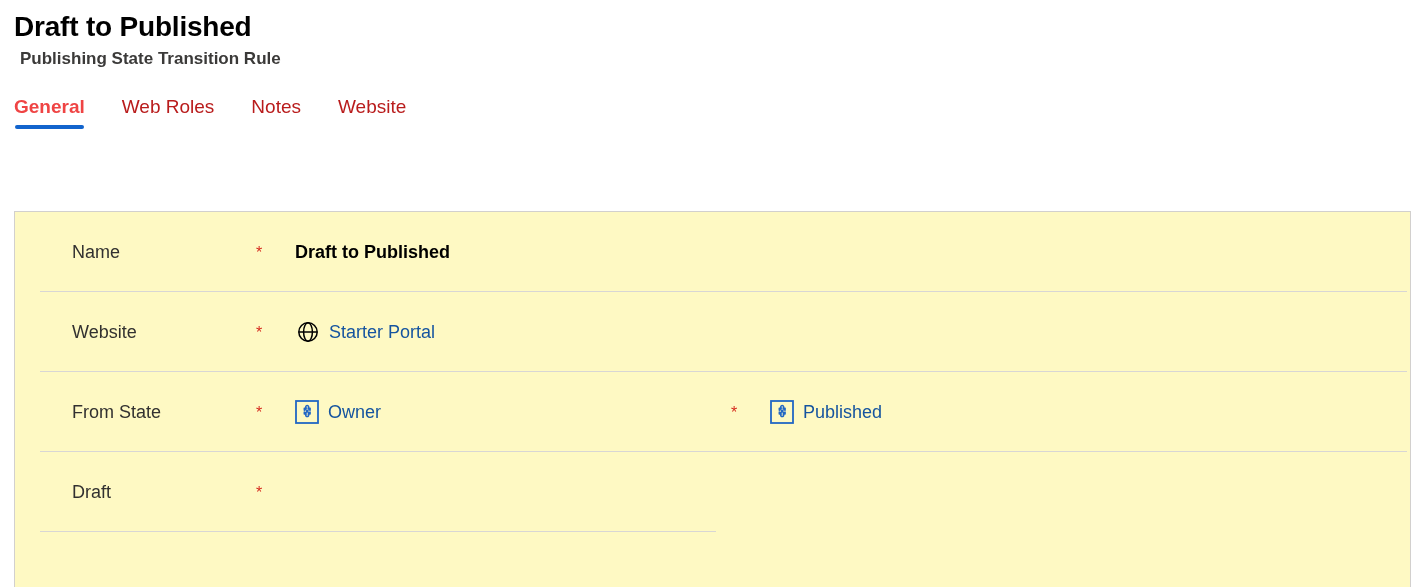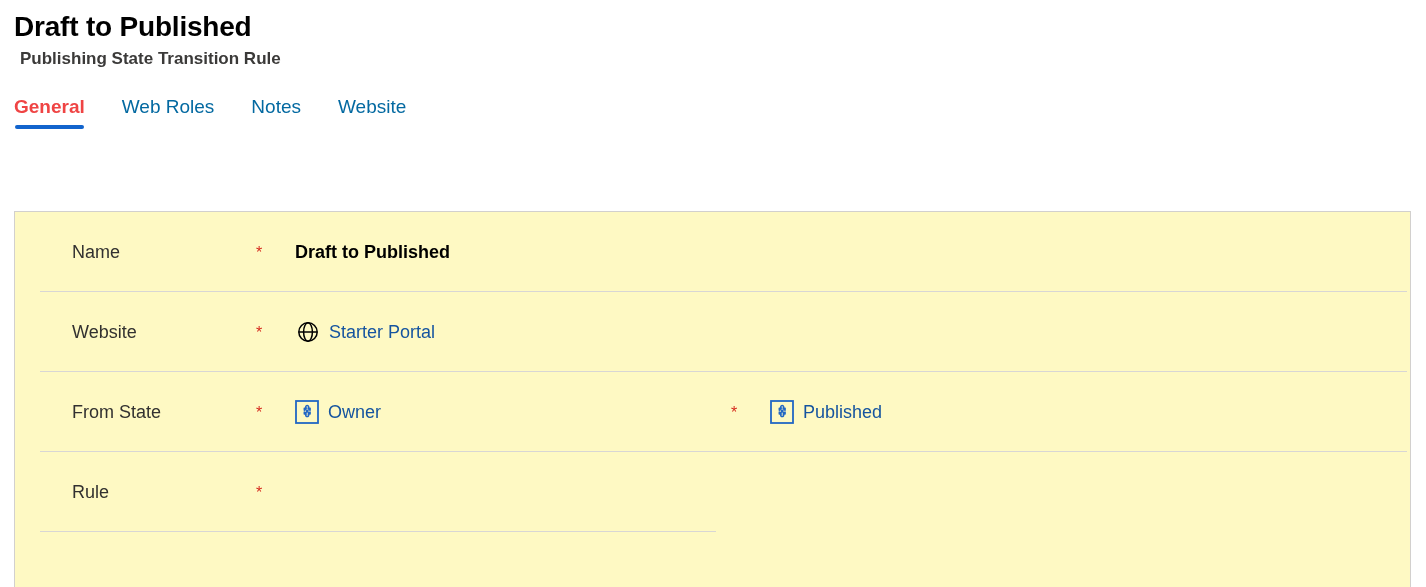--- a/index.html
+++ b/index.html
@@ -42,21 +42,21 @@
   
   .tabs {
     display: flex;
     align-items: flex-end;
     margin: 22px 0 0 14px;
     height: 36px;
   }
   .tab {
     position: relative;
     font-size: 19px;
-    color: #0369a1;
+    color: #b91c1c;
     line-height: 26px;
     padding: 0 0 9px 0;
     margin-right: 37px;
     cursor: pointer;
     white-space: nowrap;
   }
   .tab.is-selected {
     font-weight: 700;
     color: #ef4444;
   }
@@ -237,20 +237,20 @@
           </span>
           <span class="value-link">Published</span>
         </div>
       </div>
 
       <div class="sep full"></div>
     </div>
 
     <div class="form-row">
       <div class="field col-left">
-        <div class="field-label">Rule</div>
+        <div class="field-label">Draft</div>
         <div class="req-star">*</div>
       </div>
       <div class="sep half"></div>
     </div>
 
   </div>
 </div>
 
 </body></html>

